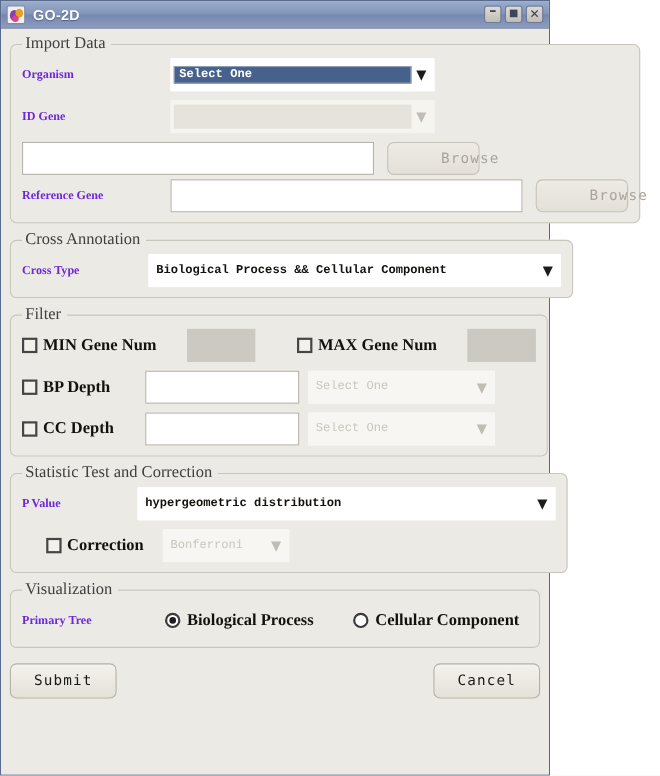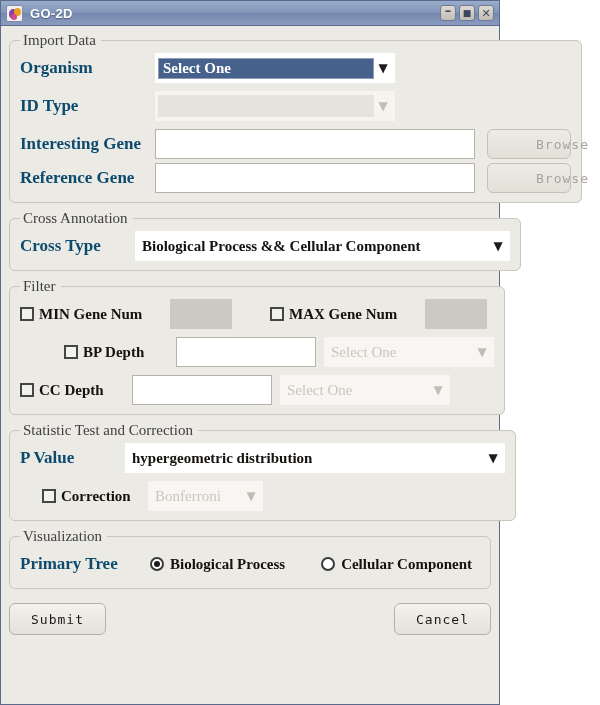--- a/index.html
+++ b/index.html
@@ -113,45 +113,45 @@
     font-family: "Liberation Serif", serif;
   }
 
   .row {
     display: flex;
     align-items: center;
     min-height: 30px;
   }
   .lbl {
     font-weight: bold;
-    font-size: 17px;
-    color: #0c4a6e;
+    font-size: 11px;
+    color: #6d28d9;
     font-family: "Liberation Serif", serif;
     white-space: nowrap;
   }
 
   
   .combo {
     background: #ffffff;
     border: 1px solid #ffffff;
     display: flex;
     align-items: center;
     height: 30px;
     padding: 0 2px;
     position: relative;
   }
   .combo .cval {
     flex: 1 1 auto;
-    font-size: 15px;
+    font-size: 11px;
     font-weight: bold;
     color: #14110e;
     padding: 0 4px;
     white-space: nowrap;
     overflow: hidden;
-    font-family: Liberation Serif, serif;
+    font-family: Liberation Mono, monospace;
   }
   .combo .chev {
     flex: 0 0 18px;
     text-align: center;
     font-size: 12px;
     color: #1c1c1c;
     font-family: "DejaVu Sans", sans-serif;
   }
   .combo.selected .cval {
     background: #46618c;
@@ -293,29 +293,28 @@
 
       <div class="row">
         <span class="lbl" style="width:135px;">Organism</span>
         <div class="combo selected" style="width:240px;">
           <span class="cval">Select One</span>
           <span class="chev">▼</span>
         </div>
       </div>
 
       <div class="row" style="margin-top:8px;">
-        <span class="lbl" style="width:135px;">ID Type</span>
+        <span class="lbl" style="width:135px;">ID Gene</span>
         <div class="combo disabled" style="width:240px;">
           <span class="cval"></span>
           <span class="chev">▼</span>
         </div>
       </div>
 
       <div class="row" style="margin-top:8px;">
-        <span class="lbl" style="width:135px;">Interesting Gene</span>
         <div class="tfield" style="width:320px;"></div>
         <button class="btn browse disabled" style="margin-left:12px;">Browse</button>
       </div>
 
       <div class="row" style="margin-top:4px;">
         <span class="lbl" style="width:135px;">Reference Gene</span>
         <div class="tfield" style="width:320px;"></div>
         <button class="btn browse disabled" style="margin-left:12px;">Browse</button>
       </div>
     </fieldset>
@@ -340,21 +339,21 @@
           <span class="cbl">MIN Gene Num</span>
         </div>
         <div class="tfield gray" style="width:62px;"></div>
         <div class="cbwrap" style="width:155px; margin-left:38px;">
           <span class="cb"></span>
           <span class="cbl">MAX Gene Num</span>
         </div>
         <div class="tfield gray" style="width:62px;"></div>
       </div>
 
-      <div class="row" style="margin-top:8px;margin-left:44px;">
+      <div class="row" style="margin-top:8px;">
         <div class="cbwrap" style="width:100px;">
           <span class="cb"></span>
           <span class="cbl">BP Depth</span>
         </div>
         <div class="tfield" style="width:140px; margin-left:12px;"></div>
         <div class="combo disabled2" style="width:170px; margin-left:8px;">
           <span class="cval">Select One</span>
           <span class="chev">▼</span>
         </div>
       </div>

